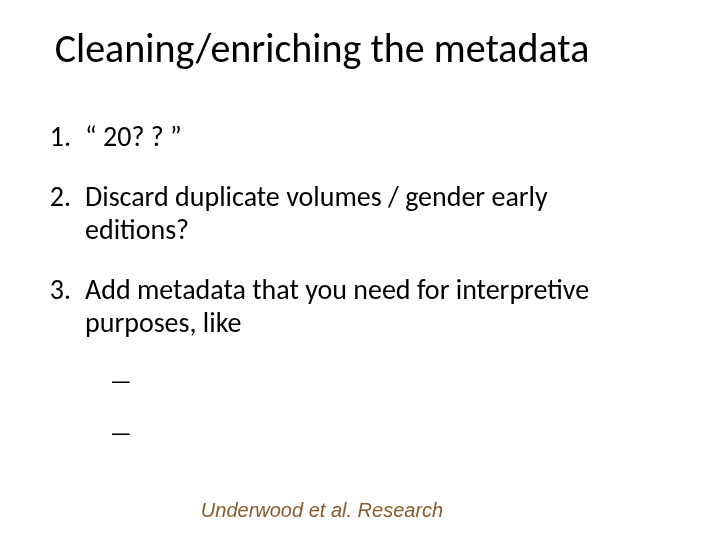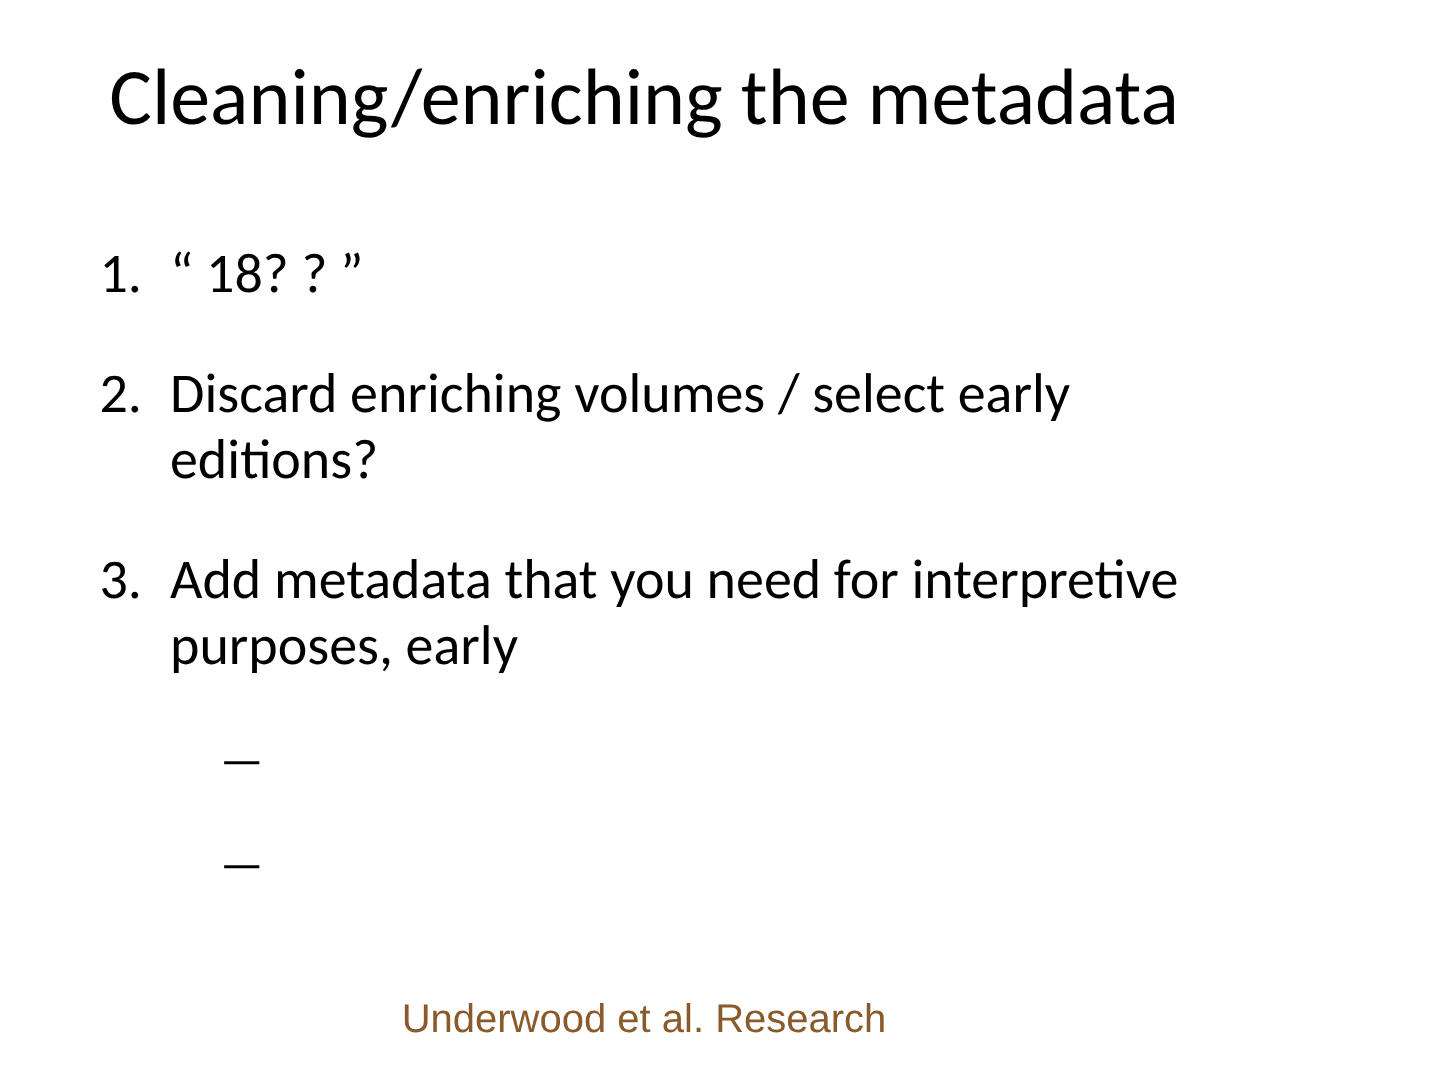--- a/index.html
+++ b/index.html
@@ -69,44 +69,45 @@
   }
   .footer {
     position: absolute;
     bottom: 18px;
     left: 0;
     right: 0;
     text-align: center;
     font-family: Arial, sans-serif;
     font-size: 20px;
     color: #8a5a2a;
+    font-style: italic;
   }
 </style>
 </head>
 <body>
 
 <div class="slide">
 
   <div class="title">Cleaning/enriching the metadata</div>
 
   <div class="list">
 
     <div class="item">
       <div class="num">1.</div>
-      <div class="txt">“ 18? ? ”</div>
+      <div class="txt">“ 20? ? ”</div>
     </div>
 
     <div class="item">
       <div class="num">2.</div>
-      <div class="txt">Discard enriching volumes / select early editions?</div>
+      <div class="txt">Discard duplicate volumes / gender early editions?</div>
     </div>
 
     <div class="item">
       <div class="num">3.</div>
-      <div class="txt">Add metadata that you need for interpretive purposes, early</div>
+      <div class="txt">Add metadata that you need for interpretive purposes, like</div>
     </div>
 
     <div class="sublist">
       <div class="subitem">
         <div class="dash">—</div>
       </div>
       <div class="subitem">
         <div class="dash">—</div>
       </div>
     </div>

